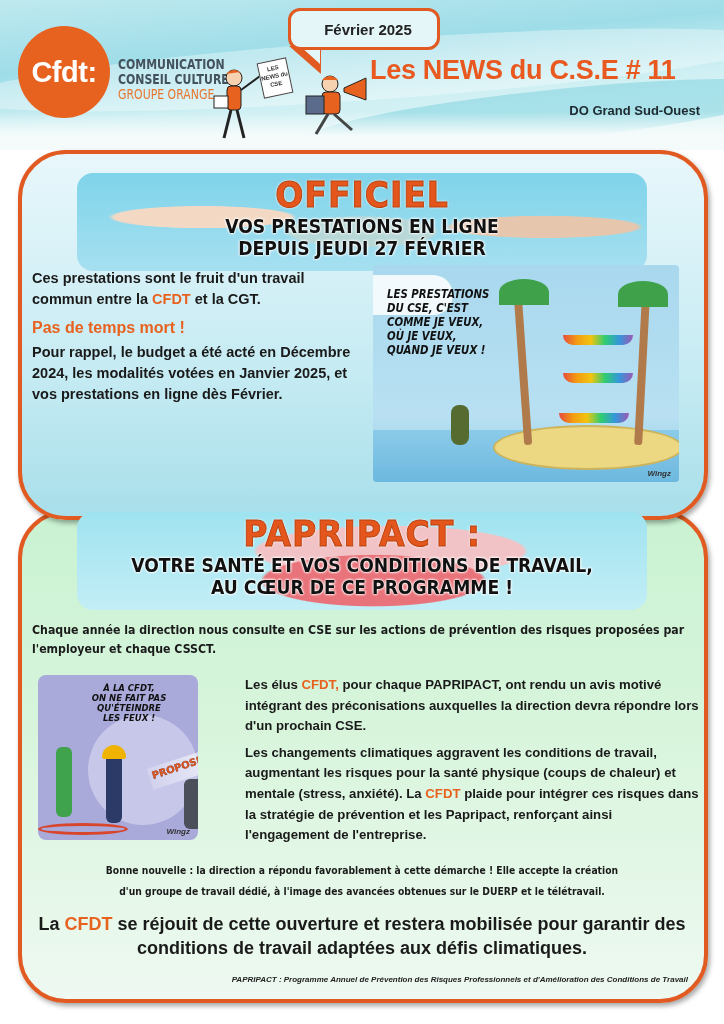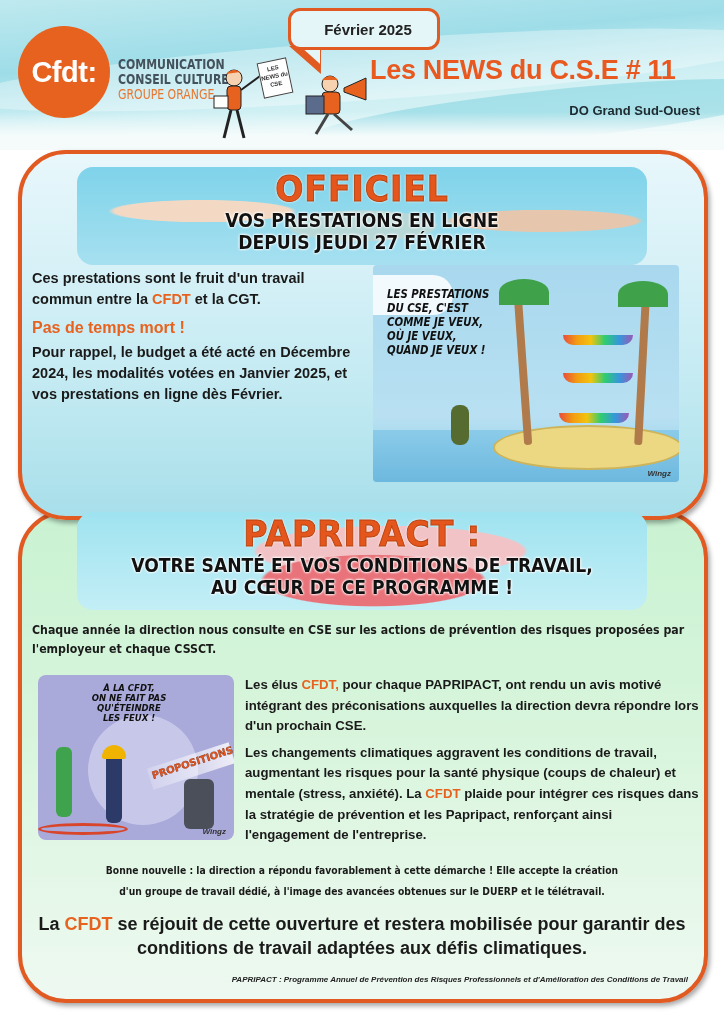--- a/index.html
+++ b/index.html
@@ -59,21 +59,21 @@
     box-shadow: 2px 3px 5px rgba(0,0,0,0.35);
   }
   .box1 { left: 18px; top: 150px; width: 690px; height: 370px;
     background: linear-gradient(180deg, #e8f7fb 0%, #c6ebf3 60%, #a8dfea 100%); }
   .box2 { left: 18px; top: 510px; width: 690px; height: 493px;
     background: linear-gradient(180deg, #c9f2d2 0%, #d8f5dc 45%, #eef9f1 100%); }
 
   .banner {
     position: absolute; border-radius: 16px; overflow: hidden; text-align: center;
   }
-  .banner1 { left: 77px; top: 167px; width: 570px; height: 98px;
+  .banner1 { left: 77px; top: 173px; width: 570px; height: 98px;
     background: radial-gradient(ellipse at 22% 45%, #f3d9c4 0 14%, transparent 15%),
                 radial-gradient(ellipse at 82% 55%, #e6c6ad 0 14%, transparent 15%),
                 radial-gradient(ellipse at 50% 60%, #b8d8d8 0 18%, transparent 19%),
                 linear-gradient(180deg, #7fd3ea 0%, #a6e0f0 100%); }
   .banner2 { left: 77px; top: 512px; width: 570px; height: 98px;
     background: radial-gradient(ellipse at 52% 70%, #e9737a 0 26%, transparent 27%),
                 radial-gradient(ellipse at 55% 40%, #f2c3c6 0 30%, transparent 31%),
                 linear-gradient(180deg, #9fe3f0 0%, #c3eef6 100%); }
 
   .banner-kicker { font-size: 36px; font-weight: 900; color: #e5561d; letter-spacing: 1px;
@@ -106,21 +106,21 @@
   .c1-hammock.h2 { left:190px; top:108px; width:70px; }
   .c1-hammock.h3 { left:186px; top:148px; width:70px; }
   .c1-caption { position:absolute; left:14px; top:22px; font-family: "DejaVu Sans", sans-serif; font-weight:700; font-size:12px; line-height:14px; color:#111; font-style: italic; transform: scaleX(0.85); transform-origin:left; }
   .c1-diver { position:absolute; left:78px; top:140px; width:18px; height:40px; background:#556b2f; border-radius: 8px; }
   .c1-sign { position:absolute; right:8px; bottom:4px; font-size:8px; font-weight:700; color:#333; font-style:italic; }
 
   
   .s2-intro { position:absolute; left: 32px; top: 620px; width: 660px; font-size: 12.8px; font-weight: 700; line-height: 19px; color:#1a1a1a;
     font-family: "DejaVu Sans", sans-serif; transform: scaleX(0.86); transform-origin: left; width: 770px; }
 
-  .cartoon2 { position:absolute; left: 38px; top: 675px; width: 196px; height: 165px; border-radius: 8px; overflow:hidden;
+  .cartoon2 { position:absolute; left: 38px; top: 675px; width: 160px; height: 165px; border-radius: 8px; overflow:hidden;
     background: #a9a9da; }
   .c2-glow { position:absolute; left: 50px; top: 40px; width: 110px; height: 110px; border-radius: 50%; background: rgba(220,220,245,0.6); }
   .c2-caption { position:absolute; left: 46px; top: 8px; width: 90px; text-align:center; font-family:"DejaVu Sans", sans-serif; font-size:8.5px; line-height:10px; font-weight:700; font-style:italic; color:#111; }
   .c2-person { position:absolute; width:16px; border-radius: 6px; }
   .c2-person.pa { left: 18px; top: 72px; height: 70px; background:#3fa34d; }
   .c2-person.pb { left: 68px; top: 78px; height: 70px; background:#2b3a67; }
   .c2-person.pc { left: 146px; top: 104px; height: 50px; width: 30px; background:#4a4f5a; }
   .c2-helmet { position:absolute; left: 64px; top: 70px; width: 24px; height: 14px; border-radius: 12px 12px 2px 2px; background:#f0b400; }
   .c2-hose { position:absolute; left: 0; top: 148px; width: 90px; height: 12px; border: 3px solid #d9452b; border-radius: 50%; }
   .c2-spray { position:absolute; left: 110px; top: 80px; width: 86px; height: 22px; background: linear-gradient(90deg, rgba(255,255,255,0.2), rgba(255,255,255,0.8)); transform: rotate(-18deg); }

